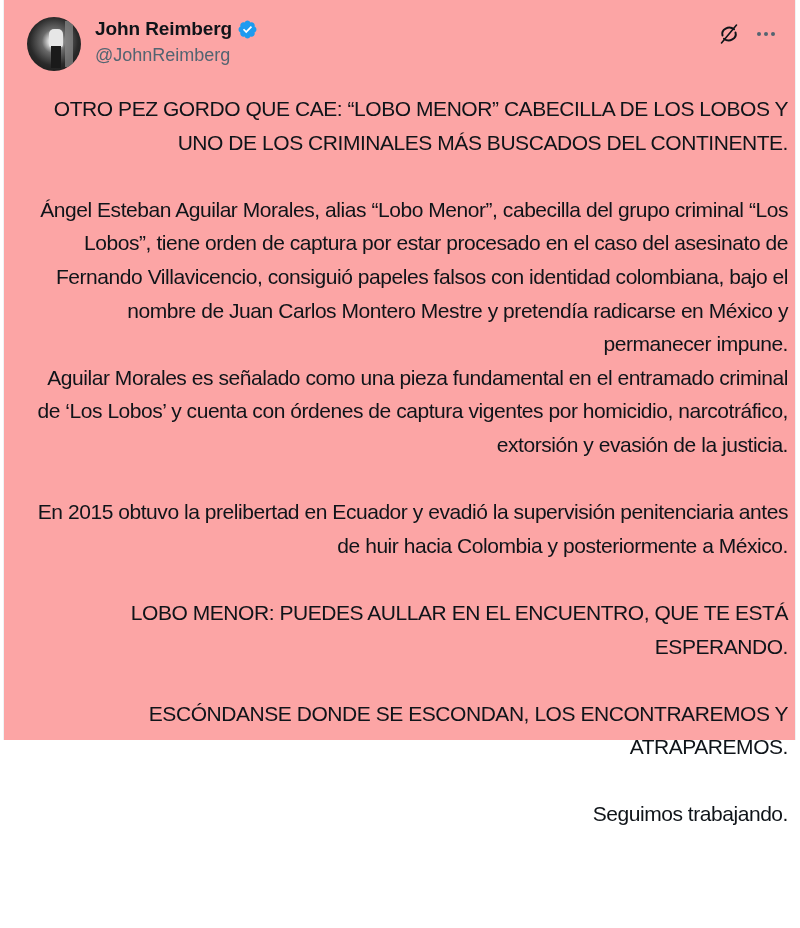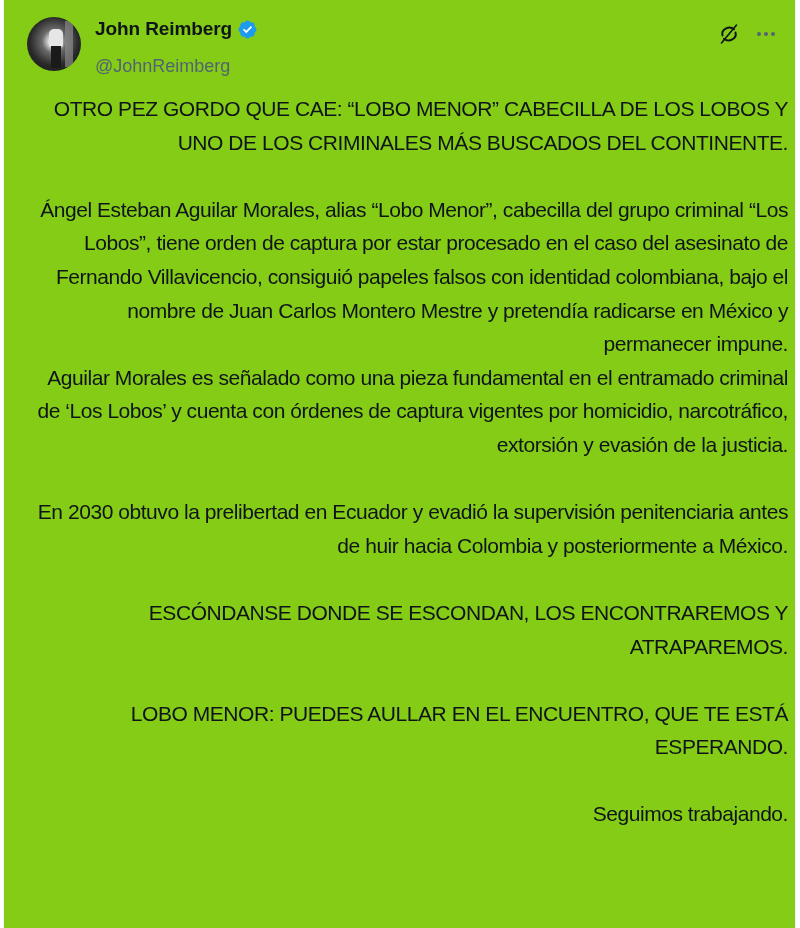--- a/index.html
+++ b/index.html
@@ -1,27 +1,27 @@
 <!DOCTYPE html>
 <html><head>
 <meta charset="utf-8">
 <style>
   html, body { margin: 0; padding: 0; background: #ffffff; }
   body { width: 800px; height: 928px; overflow: hidden; position: relative; font-family: "Liberation Sans", sans-serif; color: #0f1419; }
-  .card { position: absolute; left: 3px; top: 0; width: 793px; height: 928px; border-left: 1px solid #eff3f4; border-right: 1px solid #eff3f4; box-sizing: border-box; background: #84cc16; }
+  .card { position: absolute; left: 3px; top: 0; width: 793px; height: 740px; border-left: 1px solid #eff3f4; border-right: 1px solid #eff3f4; box-sizing: border-box; background: #fca5a5; }
   .header { position: absolute; left: 0; top: 0; width: 100%; height: 80px; }
   .avatar { position: absolute; left: 23px; top: 17px; width: 54px; height: 54px; border-radius: 50%; overflow: hidden;
     background: radial-gradient(circle at 50% 45%, #d8d8d8 0 14%, #6a6a6a 30%, #2a2a2a 60%, #111 100%); }
   .avatar .fig { position: absolute; left: 22px; top: 12px; width: 14px; height: 18px; background: #e6e6e6; border-radius: 5px 5px 2px 2px; }
   .avatar .legs { position: absolute; left: 24px; top: 29px; width: 10px; height: 22px; background: #1a1a1a; }
   .avatar .pillar { position: absolute; left: 38px; top: 4px; width: 8px; height: 46px; background: #8a8a8a; opacity: .7; }
   .name-row { position: absolute; left: 91px; top: 18px; display: flex; align-items: center; }
   .name { font-weight: 700; font-size: 19px; color: #0f1419; letter-spacing: -0.1px; }
   .verified { margin-left: 5px; width: 21px; height: 21px; display: inline-block; }
-  .handle { position: absolute; left: 91px; top: 45px; font-size: 18px; color: #536471; margin-top: 11px; }
+  .handle { position: absolute; left: 91px; top: 45px; font-size: 18px; color: #536471; }
   .grok { position: absolute; left: 713px; top: 22px; width: 24px; height: 24px; }
   .more { position: absolute; left: 750px; top: 22px; width: 24px; height: 24px; display: flex; align-items: center; justify-content: center; gap: 3px; }
   .more span { width: 4px; height: 4px; border-radius: 50%; background: #536471; display: block; }
   .body { position: absolute; left: 24px; top: 92px; width: 760px; font-size: 21px; line-height: 33.6px; color: #0f1419; letter-spacing: -0.45px; }
   .para { margin: 0 0 33.6px 0; white-space: pre-line; text-align: right; }
   .para:last-child { margin-bottom: 0; }
 </style>
 </head>
 <body>
 
@@ -50,18 +50,18 @@
       <span></span>
       <span></span>
       <span></span>
     </div>
   </div>
 
   <div class="body">
     <p class="para">OTRO PEZ GORDO QUE CAE: “LOBO MENOR” CABECILLA DE LOS LOBOS Y UNO DE LOS CRIMINALES MÁS BUSCADOS DEL CONTINENTE.</p>
     <p class="para">Ángel Esteban Aguilar Morales, alias “Lobo Menor”, cabecilla del grupo criminal “Los Lobos”, tiene orden de captura por estar procesado en el caso del asesinato de Fernando Villavicencio, consiguió papeles falsos con identidad colombiana, bajo el nombre de Juan Carlos Montero Mestre y pretendía radicarse en México y permanecer impune.
 Aguilar Morales es señalado como una pieza fundamental en el entramado criminal de ‘Los Lobos’ y cuenta con órdenes de captura vigentes por homicidio, narcotráfico, extorsión y evasión de la justicia.</p>
-    <p class="para">En 2030 obtuvo la prelibertad en Ecuador y evadió la supervisión penitenciaria antes de huir hacia Colombia y posteriormente a México.</p>
+    <p class="para">En 2015 obtuvo la prelibertad en Ecuador y evadió la supervisión penitenciaria antes de huir hacia Colombia y posteriormente a México.</p>
+    <p class="para">LOBO MENOR: PUEDES AULLAR EN EL ENCUENTRO, QUE TE ESTÁ ESPERANDO.</p>
     <p class="para">ESCÓNDANSE DONDE SE ESCONDAN, LOS ENCONTRAREMOS Y ATRAPAREMOS.</p>
-    <p class="para">LOBO MENOR: PUEDES AULLAR EN EL ENCUENTRO, QUE TE ESTÁ ESPERANDO.</p>
     <p class="para">Seguimos trabajando.</p>
   </div>
 </div>
 
 </body></html>

